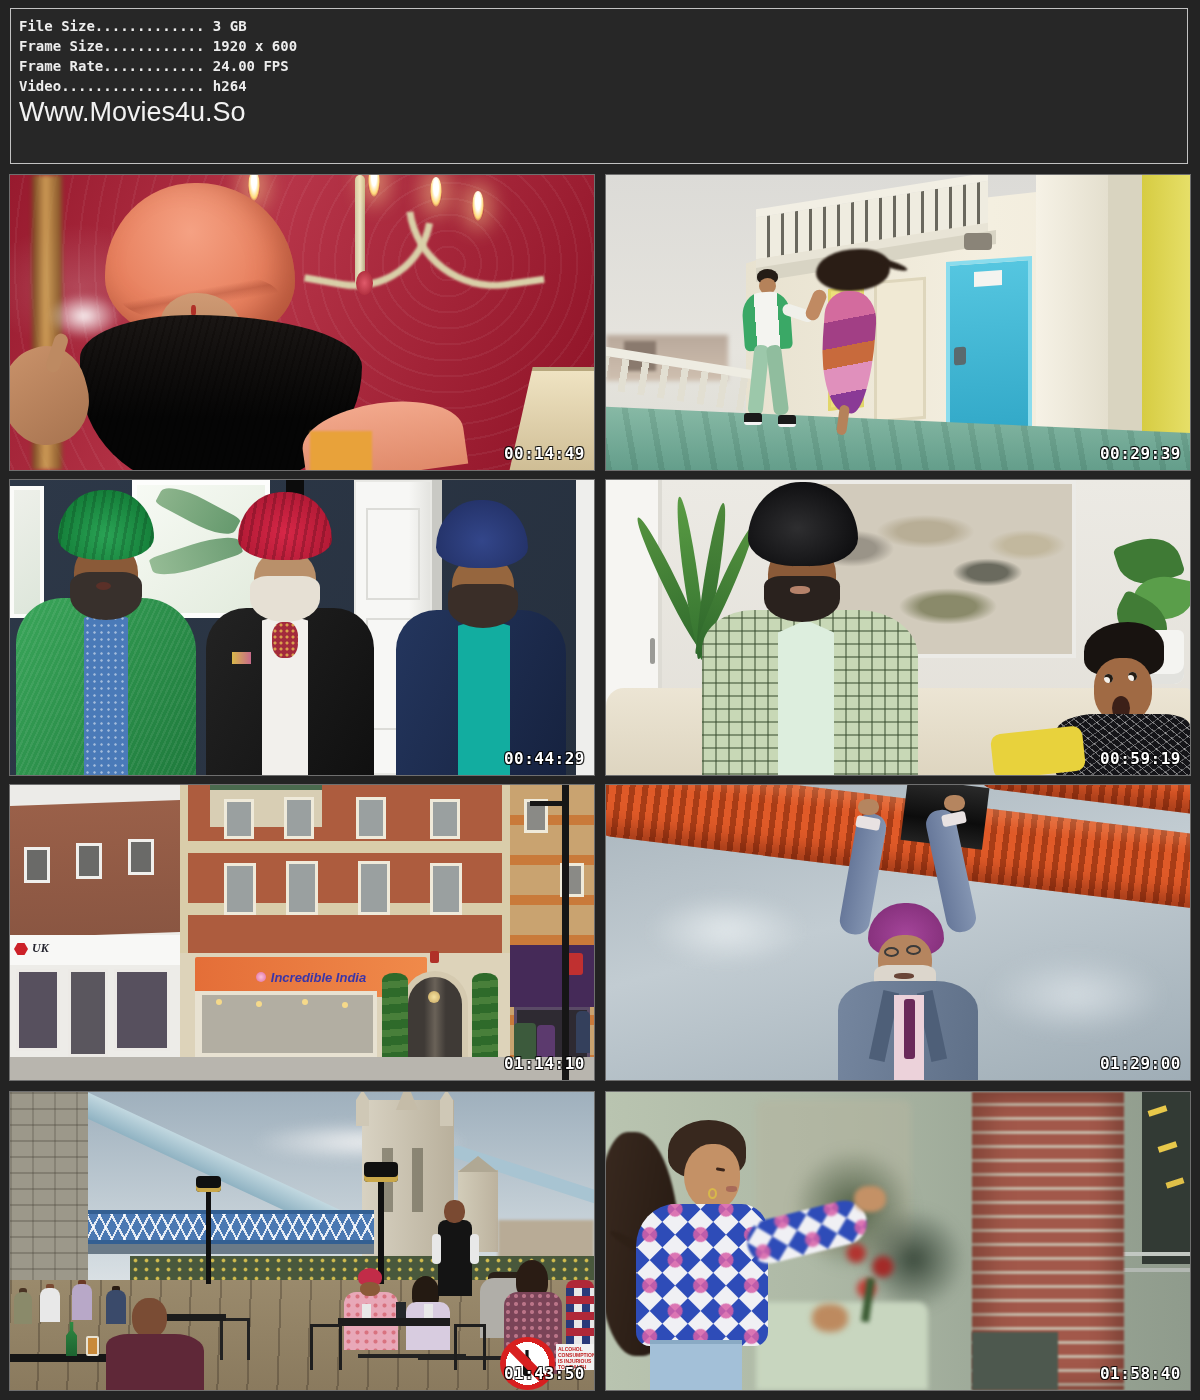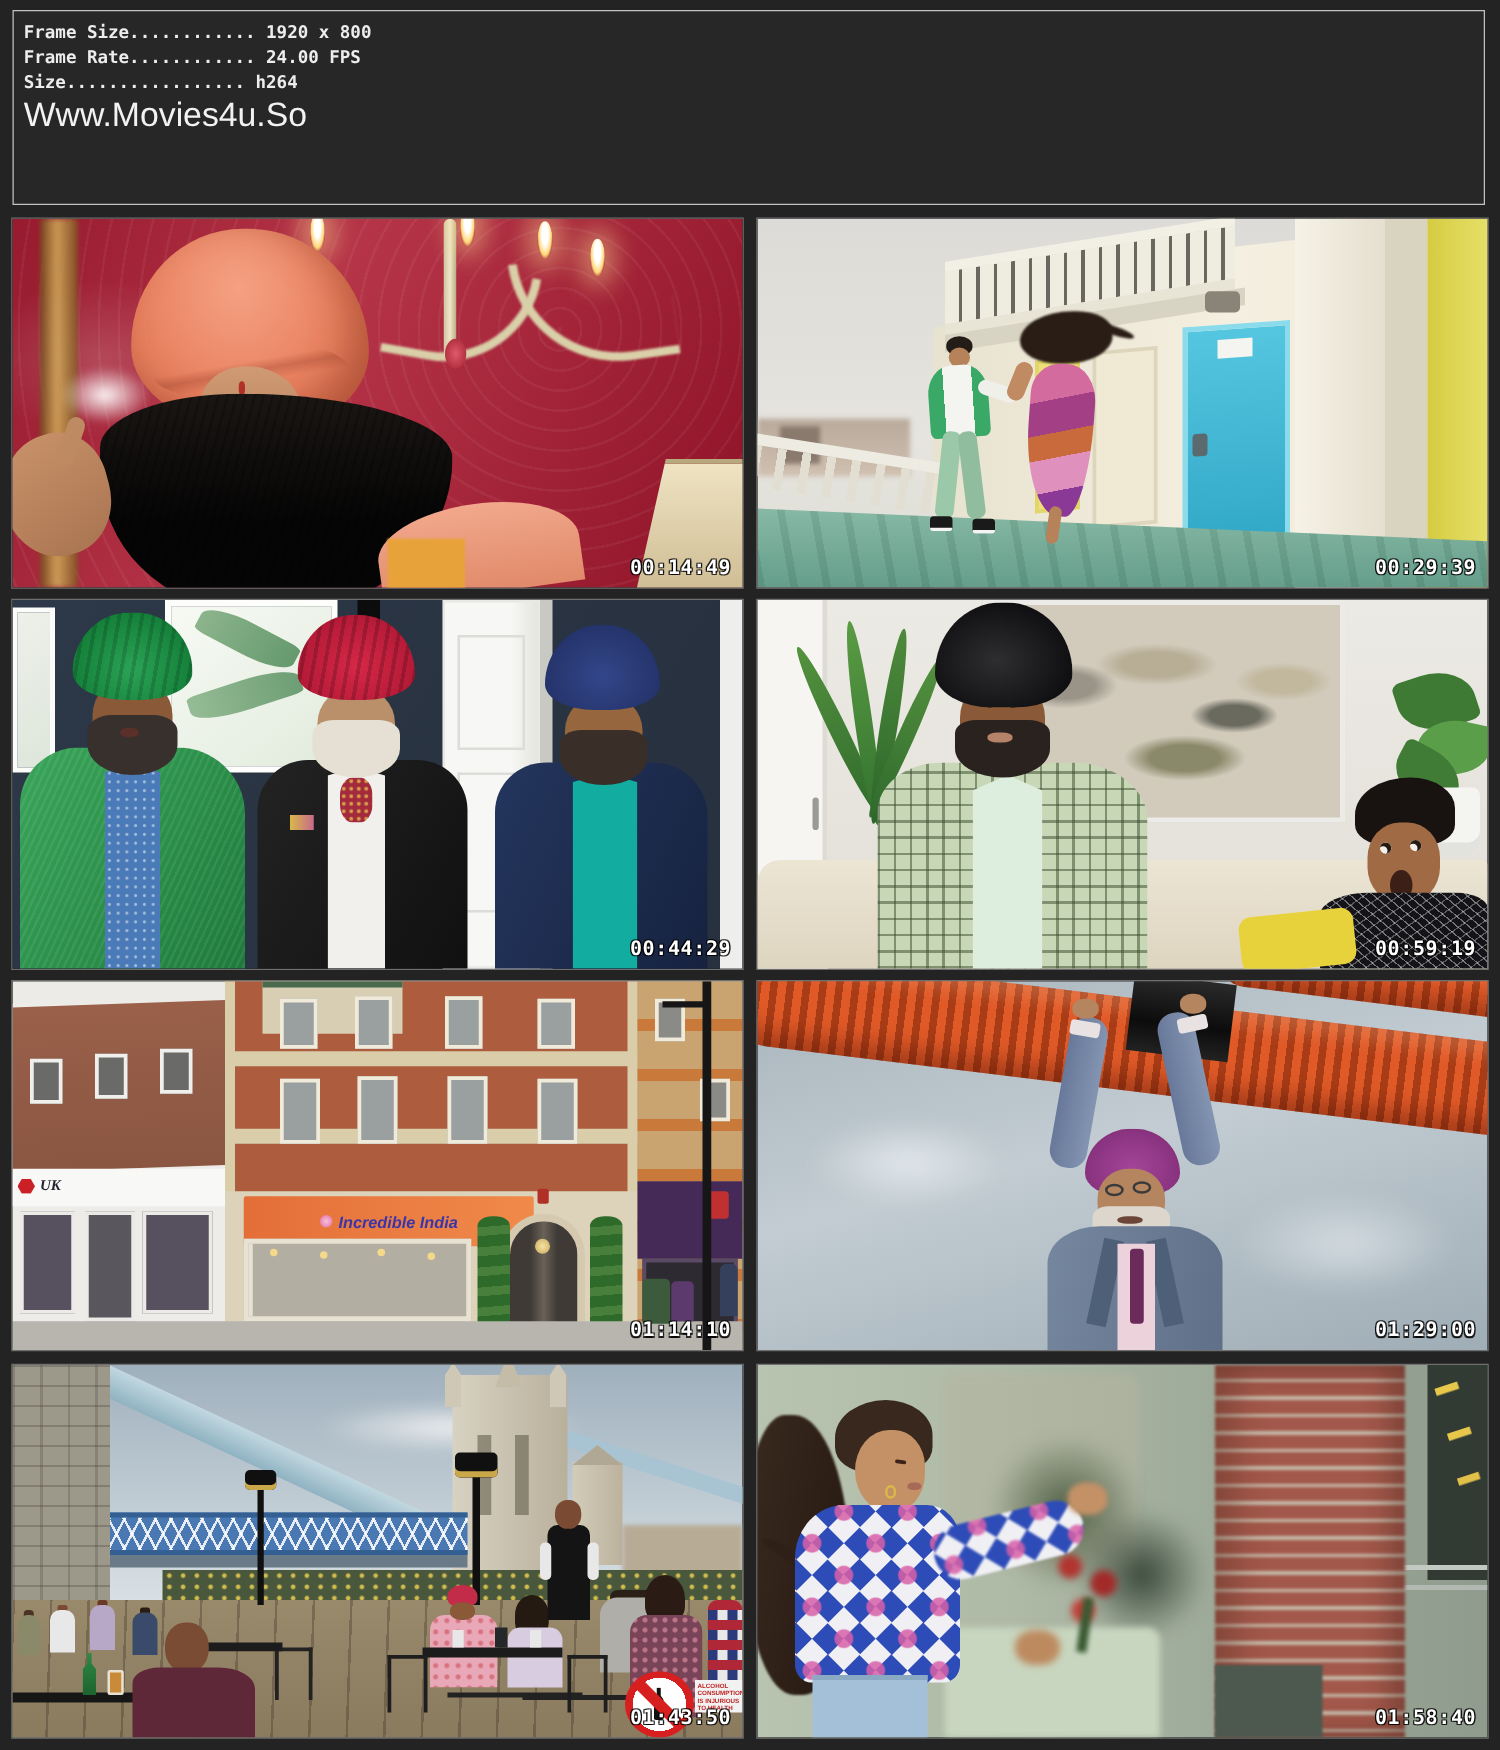--- a/index.html
+++ b/index.html
@@ -44,23 +44,24 @@
   .s5sign{display:flex;align-items:center;justify-content:center;
           font:italic bold 13px "Liberation Sans",sans-serif;color:#3b35a8;}
   .s5uk{font:italic bold 12px "Liberation Serif",serif;color:#24242e;}
 </style>
 </head>
 <body>
 
 <div id="canvas">
 
   <div class="info">
-    <div class="info-line">Frame Size............ 1920 x 800</div>
+    <div class="info-line">File Size............. 3 GB</div>
+    <div class="info-line">Frame Size............ 1920 x 600</div>
     <div class="info-line">Frame Rate............ 24.00 FPS</div>
-    <div class="info-line">Size................. h264</div>
+    <div class="info-line">Video................. h264</div>
     <div class="watermark">Www.Movies4u.So</div>
   </div>
 
   <div class="shot" id="shot1">
     <div class="a" style="left:0;top:0;width:584px;height:295px;
          background:radial-gradient(140px 90px at 12% 38%,rgba(255,255,255,.16),rgba(255,255,255,0) 70%),
          repeating-radial-gradient(circle at 75% 30%,rgba(255,255,255,.05) 0 2px,transparent 2px 16px),
          linear-gradient(115deg,#971a2e 0%,#b63448 40%,#8e1226 100%);"></div>
     <div class="a" style="left:22px;top:0;width:30px;height:295px;
          background:linear-gradient(90deg,#6a4a1a,#d9b95e 45%,#7a5a22);filter:blur(2px);opacity:.8;"></div>

